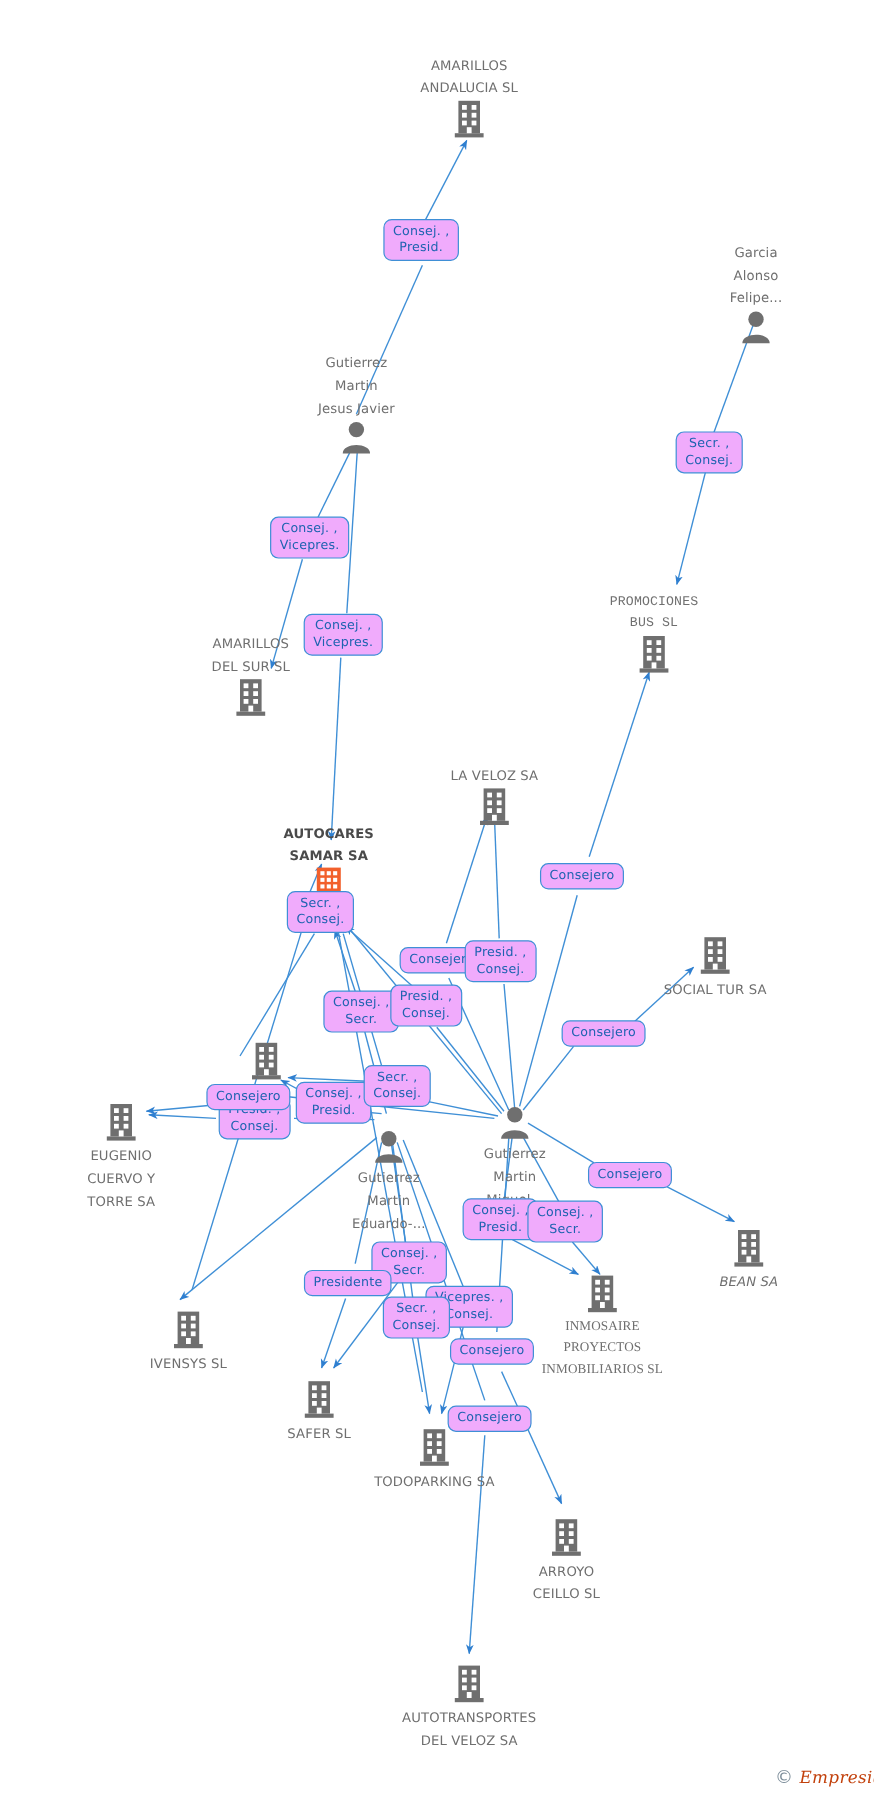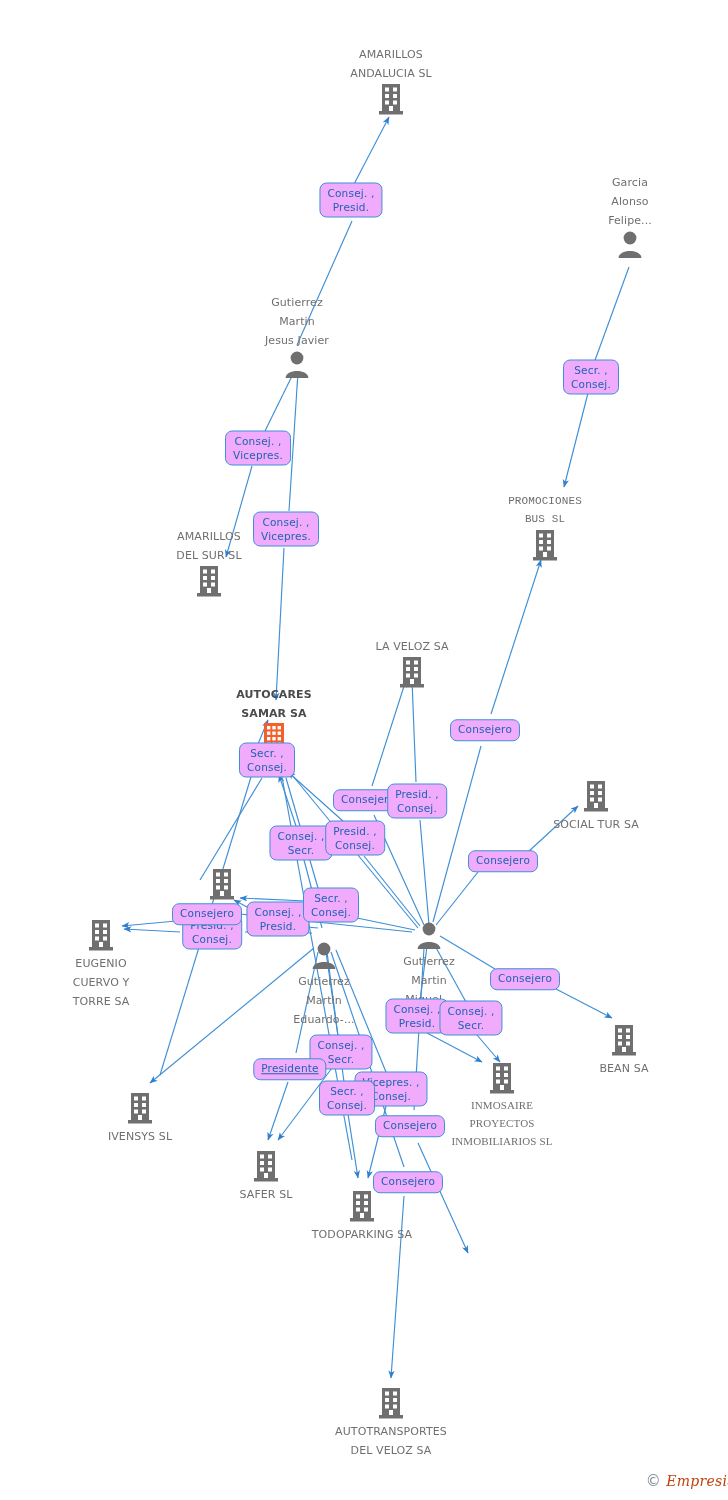--- a/index.html
+++ b/index.html
@@ -185,21 +185,21 @@
             <rect x="10" y="12" width="4" height="4"></rect>
             <rect x="18" y="12" width="4" height="4"></rect>
             <rect x="10" y="18.5" width="4" height="4"></rect>
             <rect x="18" y="18.5" width="4" height="4"></rect>
             <rect x="14" y="24" width="4" height="5"></rect>
           </g>
         </svg>
     </span>
   </div>
 
-  <div class="node person" style="left:630px; top:171px;">
+  <div class="node person" style="left:630px; top:199px;">
     <span class="nlabel">Garcia
 Alonso
 Felipe...</span>
     <span class="glyph">
       <svg width="30" height="30" viewBox="0 0 30 30">
           <circle cx="15" cy="9" r="6.4" fill="#6f6f6f"></circle>
           <path d="M3.6 29 C3.6 19.5 26.4 19.5 26.4 29 Z" fill="#6f6f6f"></path>
         </svg>
     </span>
   </div>
@@ -387,42 +387,42 @@
       <svg width="30" height="30" viewBox="0 0 30 30">
           <circle cx="15" cy="9" r="6.4" fill="#6f6f6f"></circle>
           <path d="M3.6 29 C3.6 19.5 26.4 19.5 26.4 29 Z" fill="#6f6f6f"></path>
         </svg>
     </span>
     <span class="nlabel">Gutierrez
 Martin
 Miguel...</span>
   </div>
 
-  <div class="node company" style="left:624px; top:1022px;">
+  <div class="node company" style="left:624px; top:1022px;font-style:italic;">
     <span class="glyph">
       <svg width="32" height="34" viewBox="0 0 32 34">
           <g fill="#6f6f6f">
             <rect x="7" y="2" width="18" height="27"></rect>
             <rect x="4" y="29" width="24" height="3.5"></rect>
           </g>
           <g fill="#ffffff">
             <rect x="10" y="5.5" width="4" height="4"></rect>
             <rect x="18" y="5.5" width="4" height="4"></rect>
             <rect x="10" y="12" width="4" height="4"></rect>
             <rect x="18" y="12" width="4" height="4"></rect>
             <rect x="10" y="18.5" width="4" height="4"></rect>
             <rect x="18" y="18.5" width="4" height="4"></rect>
             <rect x="14" y="24" width="4" height="5"></rect>
           </g>
         </svg>
     </span>
     <span class="nlabel">BEAN SA</span>
   </div>
 
-  <div class="node company" style="left:140px; top:1090px;">
+  <div class="node company" style="left:157px; top:1090px;">
     <span class="glyph">
       <svg width="32" height="34" viewBox="0 0 32 34">
           <g fill="#6f6f6f">
             <rect x="7" y="2" width="18" height="27"></rect>
             <rect x="4" y="29" width="24" height="3.5"></rect>
           </g>
           <g fill="#ffffff">
             <rect x="10" y="5.5" width="4" height="4"></rect>
             <rect x="18" y="5.5" width="4" height="4"></rect>
             <rect x="10" y="12" width="4" height="4"></rect>
@@ -494,20 +494,41 @@
             <rect x="18" y="12" width="4" height="4"></rect>
             <rect x="10" y="18.5" width="4" height="4"></rect>
             <rect x="18" y="18.5" width="4" height="4"></rect>
             <rect x="14" y="24" width="4" height="5"></rect>
           </g>
         </svg>
     </span>
     <span class="nlabel">TODOPARKING SA</span>
   </div>
 
+  <div class="node company" style="left:472px; top:1263px;">
+    <span class="glyph">
+      <svg width="32" height="34" viewBox="0 0 32 34">
+          <g fill="#6f6f6f">
+            <rect x="7" y="2" width="18" height="27"></rect>
+            <rect x="4" y="29" width="24" height="3.5"></rect>
+          </g>
+          <g fill="#ffffff">
+            <rect x="10" y="5.5" width="4" height="4"></rect>
+            <rect x="18" y="5.5" width="4" height="4"></rect>
+            <rect x="10" y="12" width="4" height="4"></rect>
+            <rect x="18" y="12" width="4" height="4"></rect>
+            <rect x="10" y="18.5" width="4" height="4"></rect>
+            <rect x="18" y="18.5" width="4" height="4"></rect>
+            <rect x="14" y="24" width="4" height="5"></rect>
+          </g>
+        </svg>
+    </span>
+    <span class="nlabel">ARROYO
+CEILLO SL</span>
+  </div>
 
   <div class="node company" style="left:391px; top:1385px; width:190px;">
     <span class="glyph">
       <svg width="32" height="34" viewBox="0 0 32 34">
           <g fill="#6f6f6f">
             <rect x="7" y="2" width="18" height="27"></rect>
             <rect x="4" y="29" width="24" height="3.5"></rect>
           </g>
           <g fill="#ffffff">
             <rect x="10" y="5.5" width="4" height="4"></rect>
@@ -550,21 +571,21 @@
 Presid.</div>
   <div class="edge-label" style="left:331px; top:905px;">Secr. ,
 Consej.</div>
   <div class="edge-label" style="left:525px; top:979px;">Consejero</div>
   <div class="edge-label" style="left:417px; top:1016px;">Consej. ,
 Presid.</div>
   <div class="edge-label" style="left:471px; top:1018px;">Consej. ,
 Secr.</div>
   <div class="edge-label" style="left:341px; top:1052px;">Consej. ,
 Secr.</div>
-  <div class="edge-label" style="left:290px; top:1069px;text-decoration:underline;">Presidente</div>
+  <div class="edge-label" style="left:290px; top:1069px;">Presidente</div>
   <div class="edge-label" style="left:391px; top:1089px;">Vicepres. ,
 Consej.</div>
   <div class="edge-label" style="left:347px; top:1098px;">Secr. ,
 Consej.</div>
   <div class="edge-label" style="left:410px; top:1126px;">Consejero</div>
   <div class="edge-label" style="left:408px; top:1182px;">Consejero</div>
 
   <div class="watermark">
     <span>©</span>
     <span class="wm-brand">Empresia</span>

